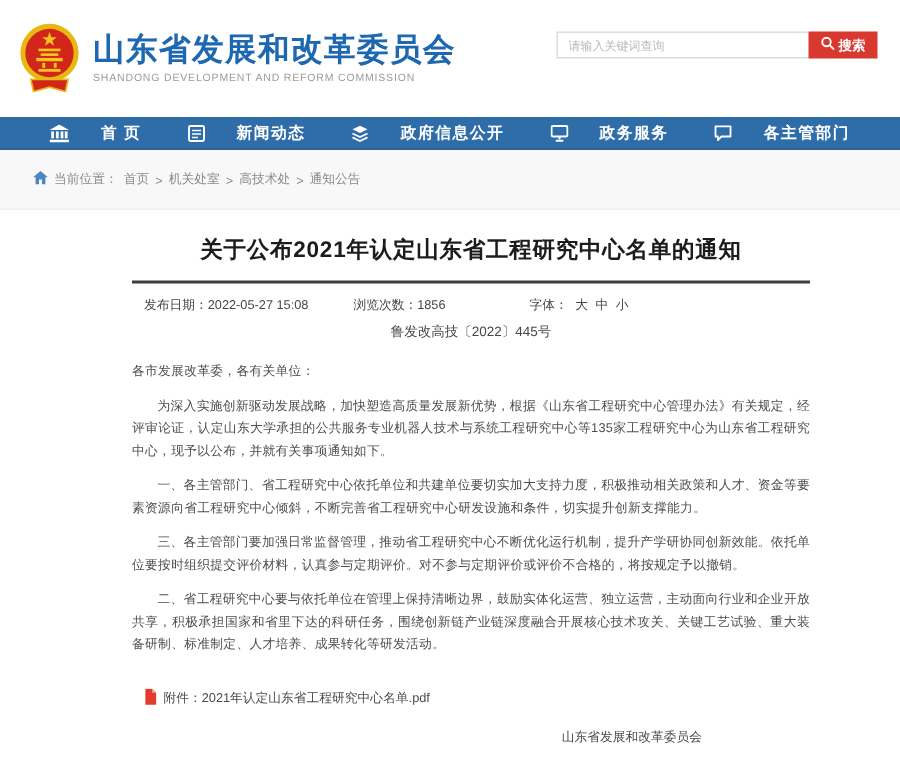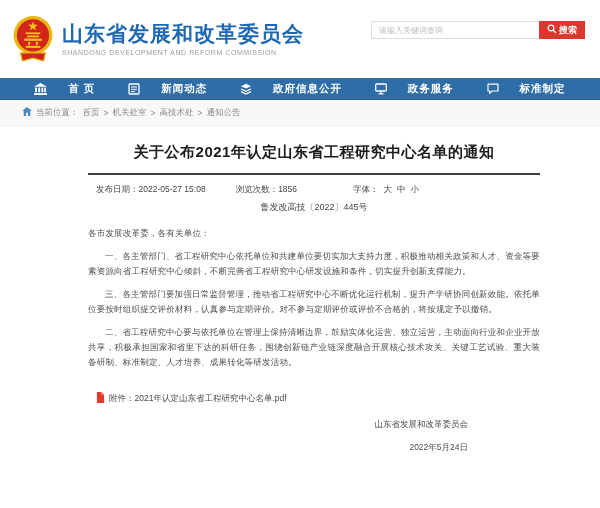--- a/index.html
+++ b/index.html
@@ -21,21 +21,21 @@
     gap: 2px; cursor: pointer; }
 
   
   .mainnav { height: 22px; background: #2e6da8; border-bottom: 1px solid #27608f;
     display: flex; align-items: center; justify-content: space-around; padding: 0 18px; }
   .nav-item { color: #fff; font-size: 10.5px; font-weight: bold; text-decoration: none;
     display: flex; align-items: center; gap: 21px; letter-spacing: 1px; }
   .nav-item .ic { display: inline-flex; align-items: center; }
 
   
-  .breadcrumb { height: 26px; background: #f8f8f8; border-bottom: 1px solid #ececec;
+  .breadcrumb { height: 40px; background: #f8f8f8; border-bottom: 1px solid #ececec;
     display: flex; align-items: center; padding-left: 22px; font-size: 8.5px; color: #8a8a8a; gap: 4px; }
   .breadcrumb a { color: #8a8a8a; text-decoration: none; }
   .crumb-sep { color: #8a8a8a; }
 
   
   .article { margin: 0 60px 0 88px; }
   .article h1 { font-size: 15px; color: #1c1c1c; text-align: center;
     margin: 17px 0 11px; font-weight: bold; letter-spacing: 0.5px; }
   .title-divider { border: none; border-top: 2px solid #3d3d3d; margin: 0 0 9px; }
   .meta { display: flex; align-items: center; font-size: 8.5px; color: #474747;
@@ -134,21 +134,21 @@
         </svg>
     </span>
     <span>政务服务</span>
   </a>
   <a class="nav-item" href="#">
     <span class="ic">
       <svg viewBox="0 0 12 12" width="12" height="12">
           <path d="M1 1.2h10v6.8H5L2.6 10.4V8H1z" fill="none" stroke="#fff" stroke-width="1.2" stroke-linejoin="round"></path>
         </svg>
     </span>
-    <span>标准制定</span>
+    <span>各主管部门</span>
   </a>
 </nav>
 
 <div class="breadcrumb">
   <span class="ic">
     <svg viewBox="0 0 12 11" width="10" height="9">
         <path d="M6 0l6 5H10v6H7.2V7H4.8v4H2V5H0z" fill="#4a86c2"></path>
       </svg>
   </span>
   <span>当前位置：</span>
@@ -176,20 +176,21 @@
       <span>字体：</span>
       <a>大</a>
       <a>中</a>
       <a>小</a>
     </span>
   </div>
 
   <div class="docnum">鲁发改高技〔2022〕445号</div>
 
   <p>各市发展改革委，各有关单位：</p>
+  <p class="indent">为深入实施创新驱动发展战略，加快塑造高质量发展新优势，根据《山东省工程研究中心管理办法》有关规定，经评审论证，认定山东大学承担的公共服务专业机器人技术与系统工程研究中心等135家工程研究中心为山东省工程研究中心，现予以公布，并就有关事项通知如下。</p>
   <p class="indent">一、各主管部门、省工程研究中心依托单位和共建单位要切实加大支持力度，积极推动相关政策和人才、资金等要素资源向省工程研究中心倾斜，不断完善省工程研究中心研发设施和条件，切实提升创新支撑能力。</p>
   <p class="indent">三、各主管部门要加强日常监督管理，推动省工程研究中心不断优化运行机制，提升产学研协同创新效能。依托单位要按时组织提交评价材料，认真参与定期评价。对不参与定期评价或评价不合格的，将按规定予以撤销。</p>
   <p class="indent">二、省工程研究中心要与依托单位在管理上保持清晰边界，鼓励实体化运营、独立运营，主动面向行业和企业开放共享，积极承担国家和省里下达的科研任务，围绕创新链产业链深度融合开展核心技术攻关、关键工艺试验、重大装备研制、标准制定、人才培养、成果转化等研发活动。</p>
 
   <div class="attachment">
     <span class="ic">
       <svg viewBox="0 0 10 12" width="9" height="11">
           <path d="M1 0h5l3 3v9H1z" fill="#e23c2e"></path>
           <path d="M6 0l3 3H6z" fill="#f6a297"></path>
         </svg>

